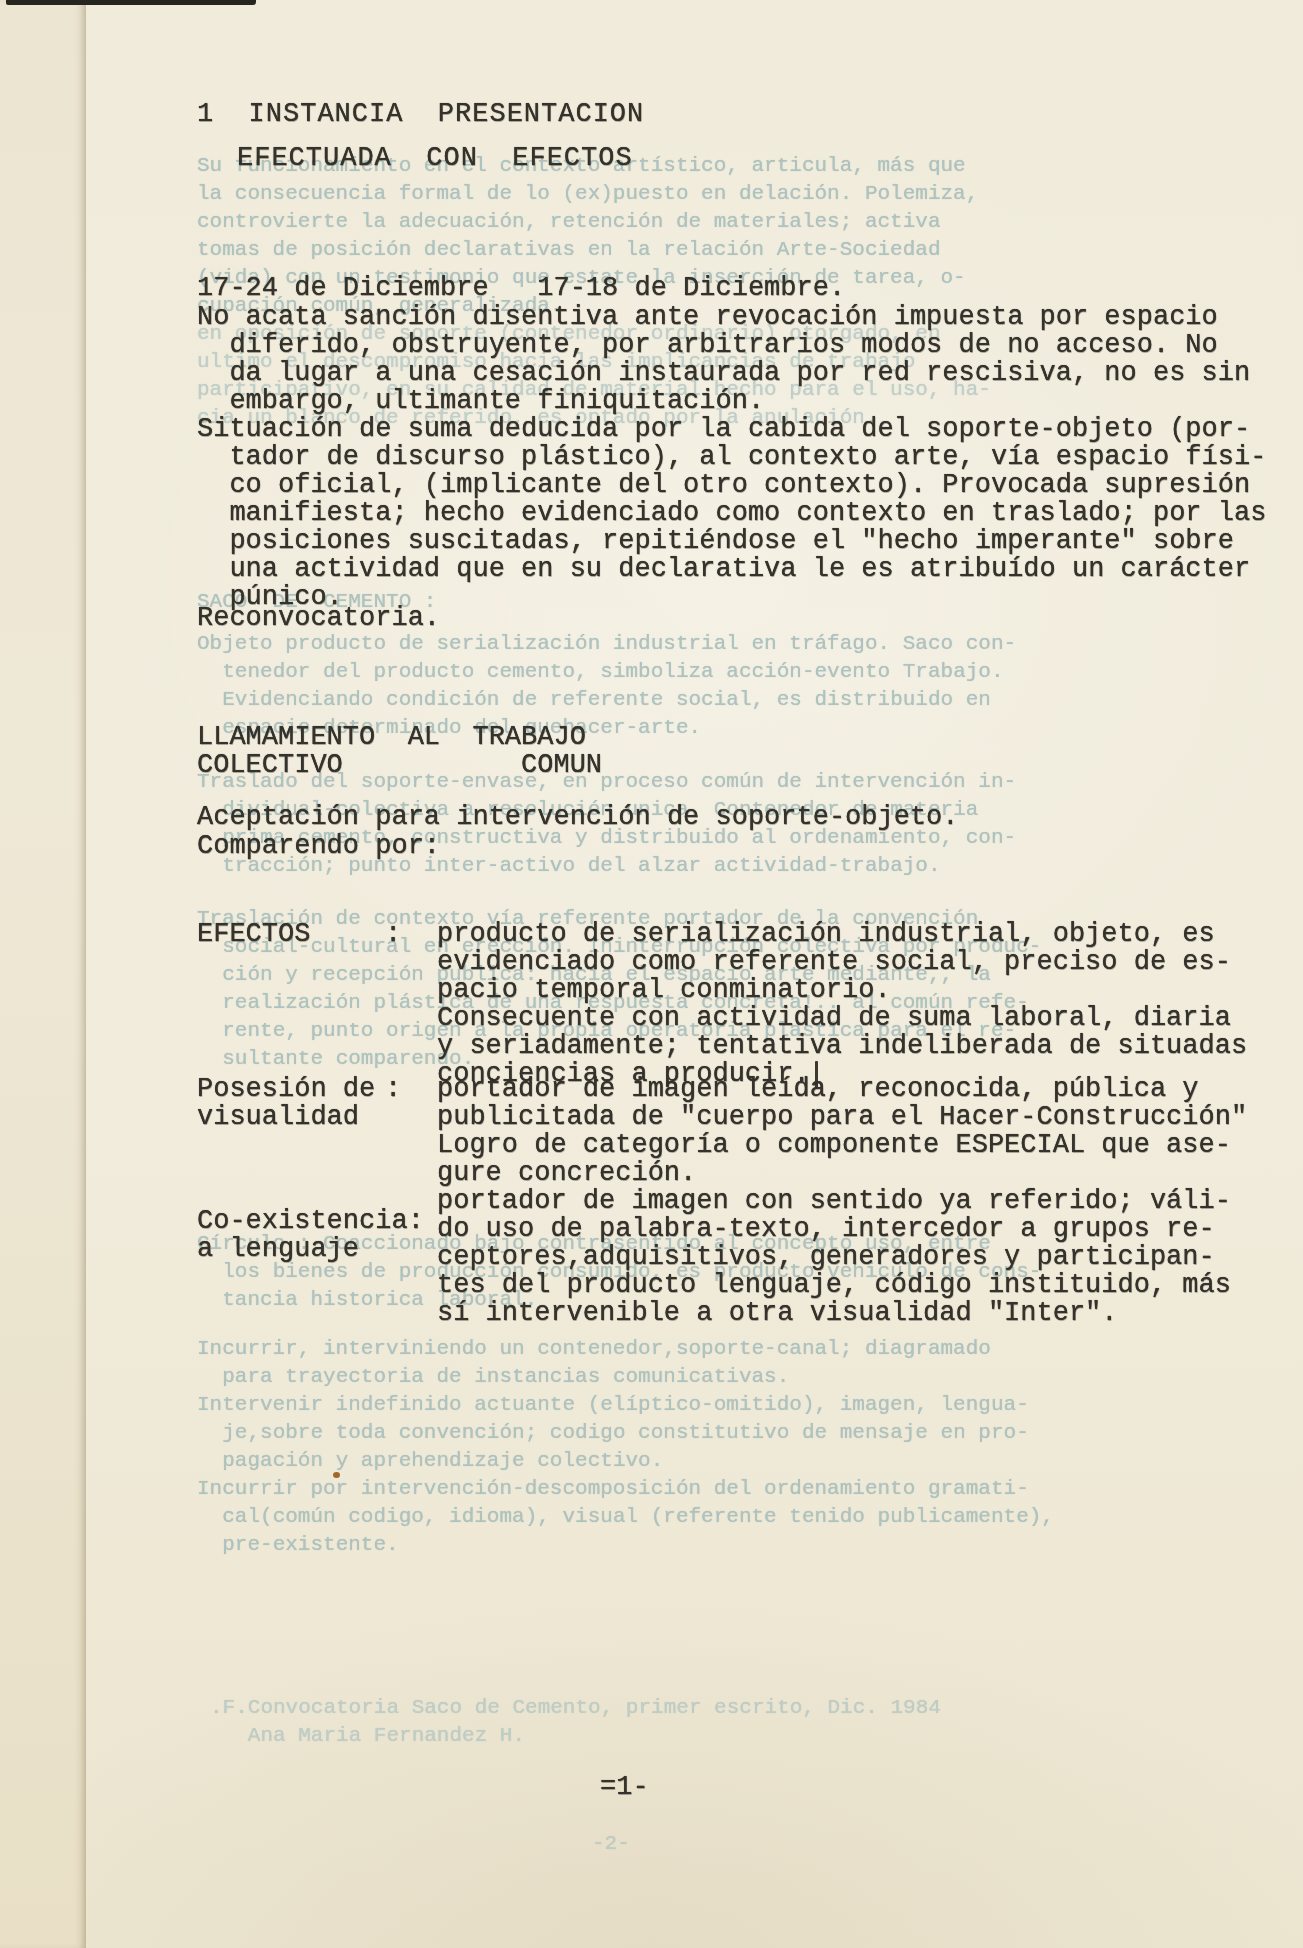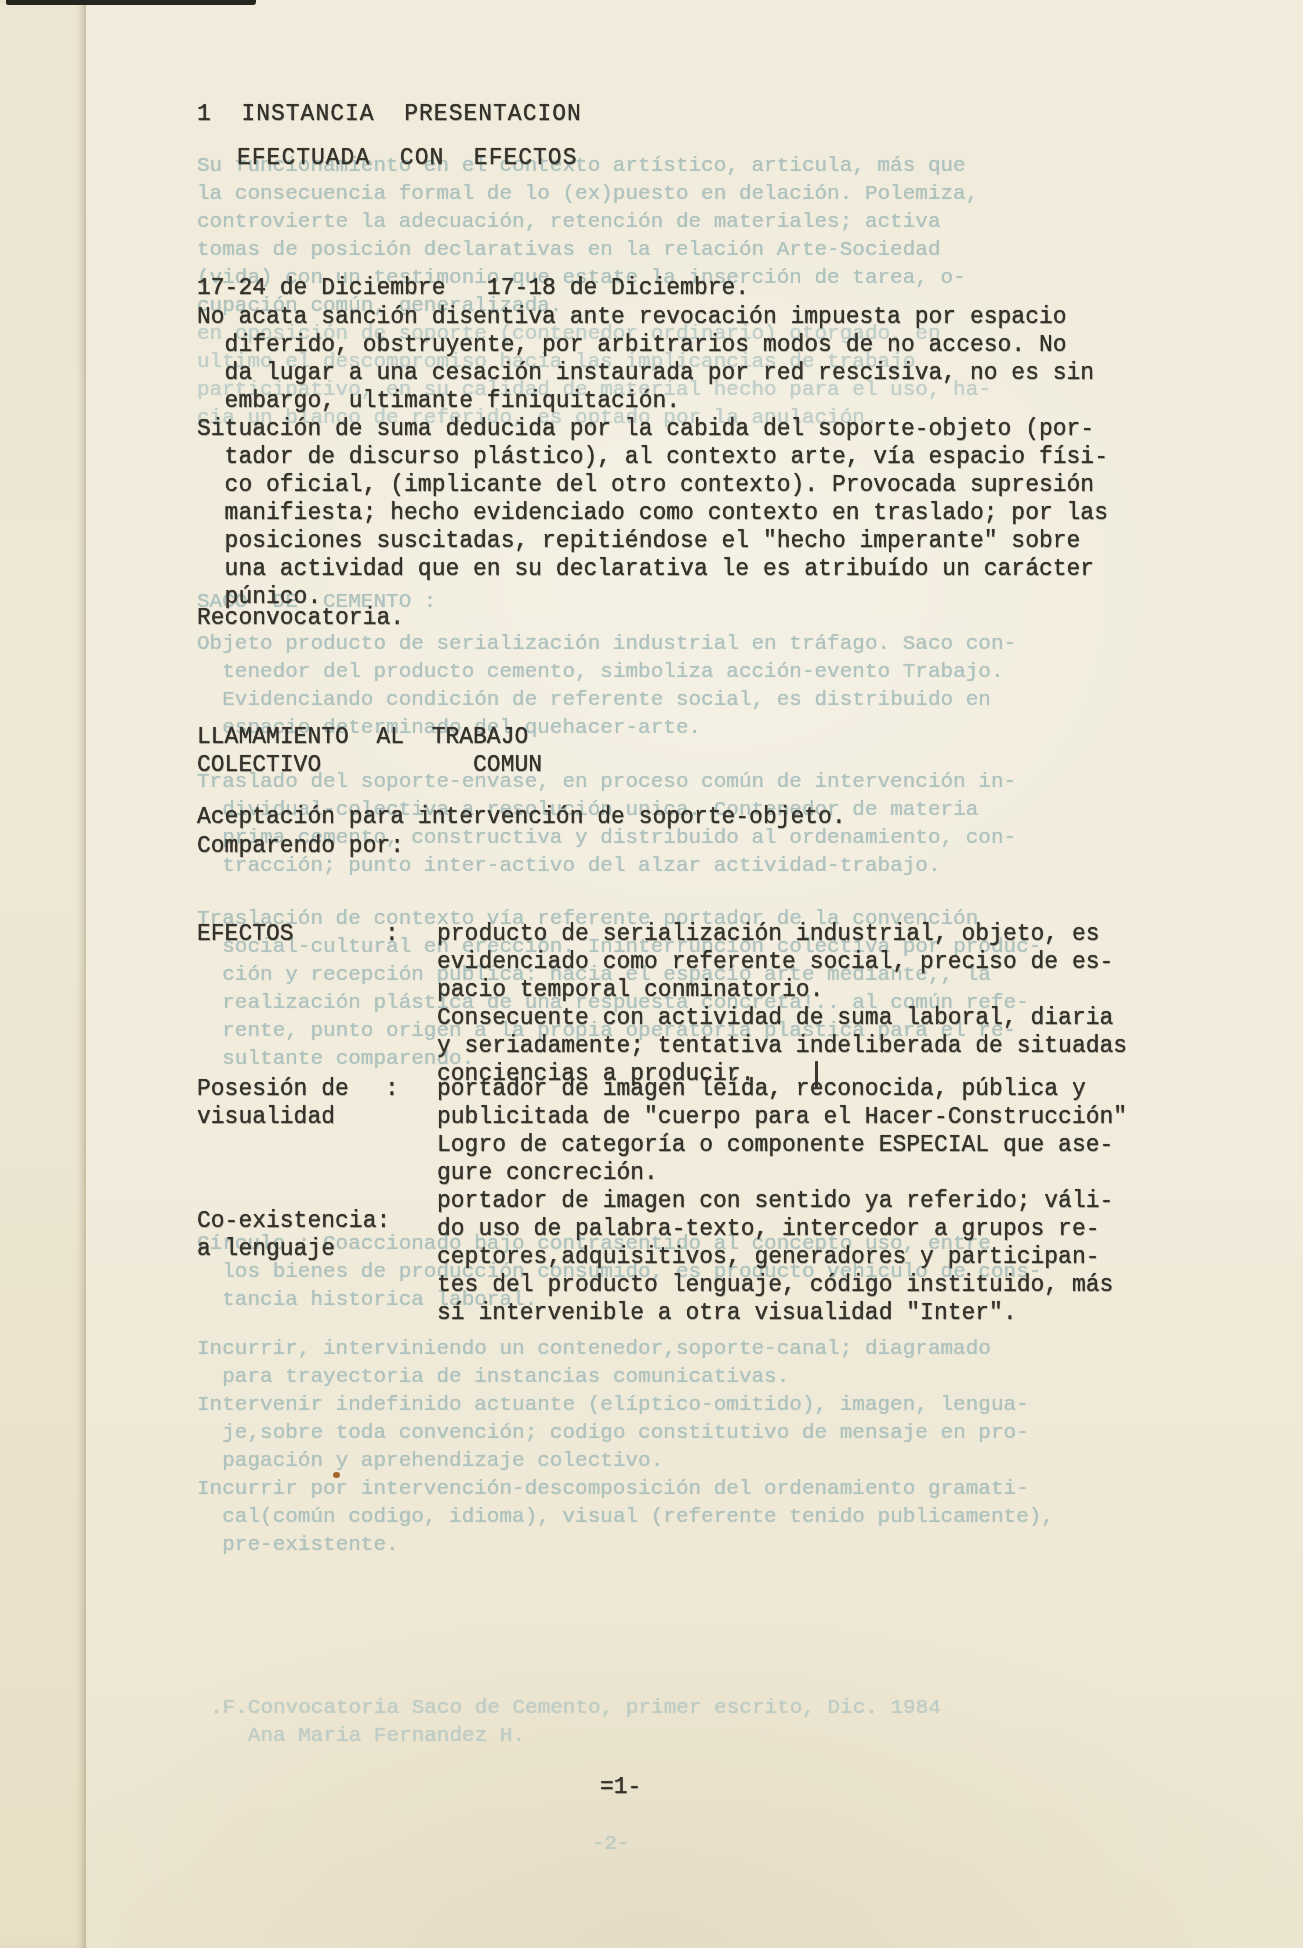--- a/index.html
+++ b/index.html
@@ -31,21 +31,21 @@
     background:#26251f;border-radius:0 0 3px 2px;
   }
   .speck{
     position:absolute;left:333px;top:1472px;width:7px;height:6px;
     background:#a3672a;border-radius:50%;
   }
   
   .typed{
     position:absolute;
     white-space:pre-wrap;
-    font-size:23px;line-height:28px;
+    font-size:27px;line-height:28px;
     color:#34322b;
     text-shadow:0 0 0.8px rgba(38,36,30,.9), 0.5px 0.5px 0 rgba(38,36,30,.3);
   }
   
   .ghost{
     position:absolute;
     white-space:pre-wrap;
     font-size:21px;line-height:28px;
     color:#a9bfbd;
     filter:blur(.5px);

